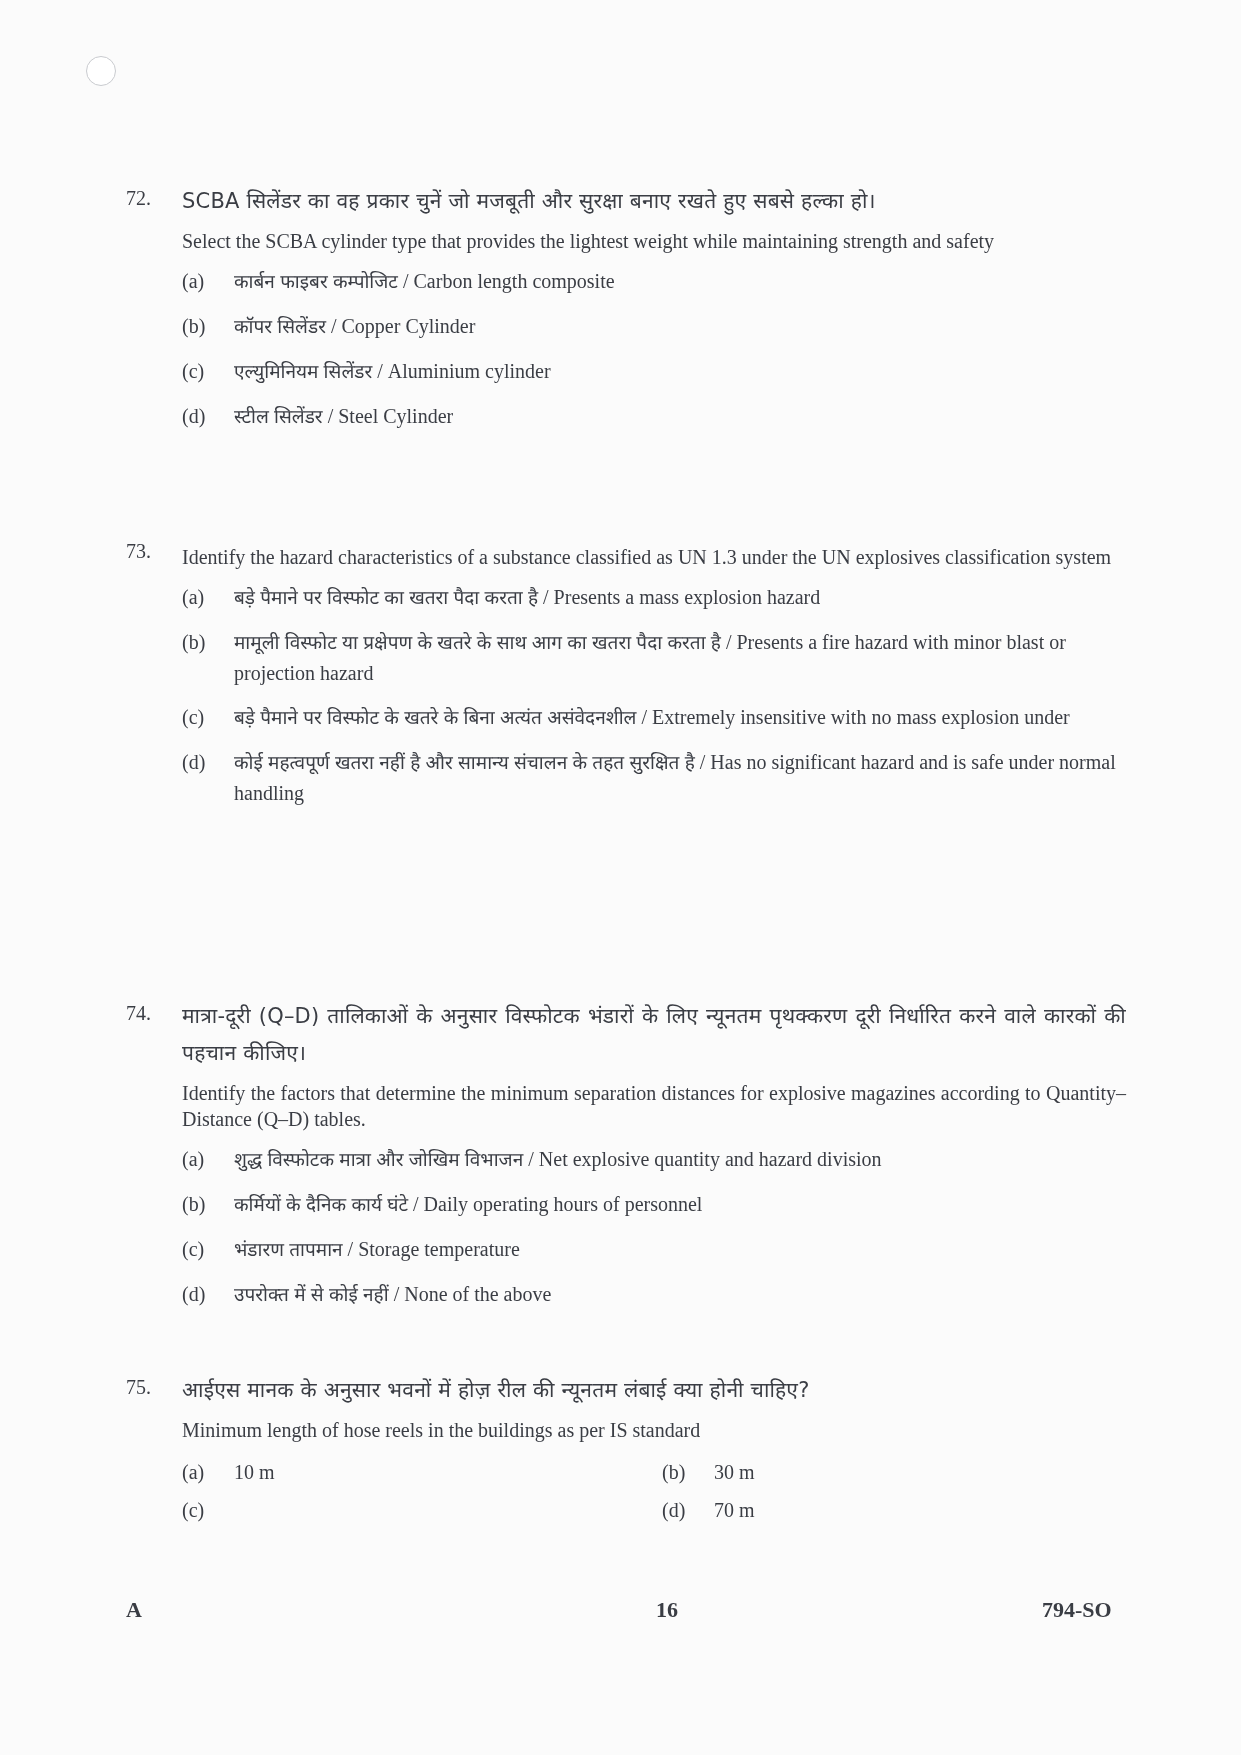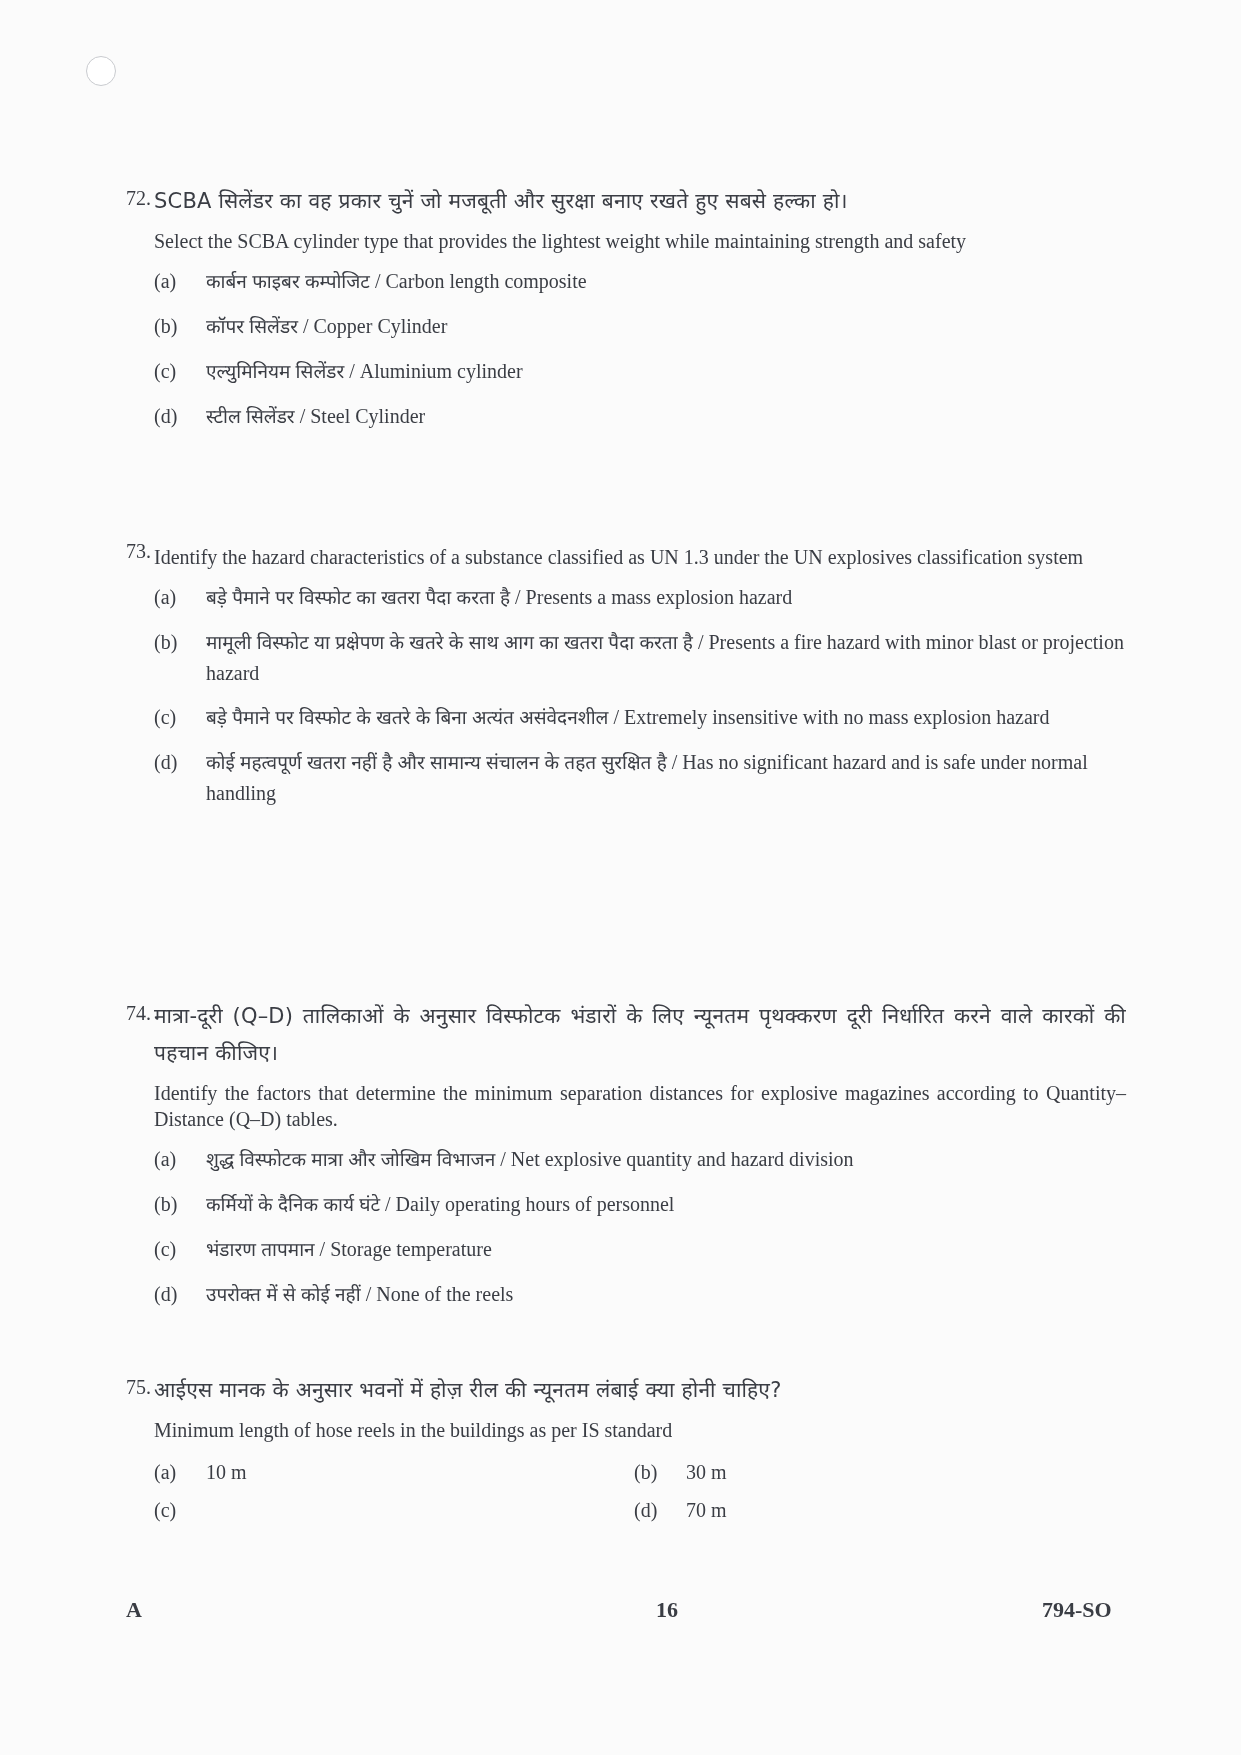--- a/index.html
+++ b/index.html
@@ -11,21 +11,21 @@
       font-family: "DejaVu Serif", "Liberation Serif", serif;
       color: #3a3d44;
     }
     .punch-hole {
       position: absolute; left: 86px; top: 56px;
       width: 28px; height: 28px; border-radius: 50%;
       border: 1.5px solid #c9cbcf; background: #fff;
     }
     .question { position: absolute; left: 126px; width: 1000px; }
     .q-num { position: absolute; left: 0; top: 0; font-size: 20px; font-family: "Liberation Serif", serif; }
-    .q-body { margin-left: 28px; }
+    .q-body { margin-left: 56px; }
     .hi { font-size: 21px; line-height: 37px; font-family: "DejaVu Sans", sans-serif; letter-spacing: 0.2px; text-align: justify; }
     .en { font-size: 20px; line-height: 26px; font-family: Liberation Serif, serif; text-align: justify; margin-top: 8px; }
     .options { margin-top: 12px; }
     .opt { display: flex; font-size: 20px; line-height: 30px; margin-bottom: 14px; font-family: "Liberation Serif", serif; }
     .opt .lbl { width: 52px; flex: none; }
     .opt .txt { flex: 1; }
     .opt .txt .hi-inline { font-family: Liberation Sans, sans-serif; font-size: 19px; }
     .grid-opts { display: grid; grid-template-columns: 480px 300px; row-gap: 8px; margin-top: 14px; }
     .grid-opts .opt { margin-bottom: 0; }
     .footer { position: absolute; top: 1597px; font-family: "Liberation Serif", serif; font-weight: bold; font-size: 22px; color: #3a3d44; }
@@ -69,21 +69,21 @@
       <div class="opt">
           <span class="lbl">(a)</span>
           <span class="txt"><span class="hi-inline">बड़े पैमाने पर विस्फोट का खतरा पैदा करता है</span><span> / </span><span>Presents a mass explosion hazard</span></span>
         </div>
       <div class="opt">
           <span class="lbl">(b)</span>
           <span class="txt"><span class="hi-inline">मामूली विस्फोट या प्रक्षेपण के खतरे के साथ आग का खतरा पैदा करता है</span><span> / </span><span>Presents a fire hazard with minor blast or projection hazard</span></span>
         </div>
       <div class="opt">
           <span class="lbl">(c)</span>
-          <span class="txt"><span class="hi-inline">बड़े पैमाने पर विस्फोट के खतरे के बिना अत्यंत असंवेदनशील</span><span> / </span><span>Extremely insensitive with no mass explosion hazard</span></span>
+          <span class="txt"><span class="hi-inline">बड़े पैमाने पर विस्फोट के खतरे के बिना अत्यंत असंवेदनशील</span><span> / </span><span>Extremely insensitive with no mass explosion under</span></span>
         </div>
       <div class="opt">
           <span class="lbl">(d)</span>
           <span class="txt"><span class="hi-inline">कोई महत्वपूर्ण खतरा नहीं है और सामान्य संचालन के तहत सुरक्षित है</span><span> / </span><span>Has no significant hazard and is safe under normal handling</span></span>
         </div>
     </div>
   </div>
 </div>
 
 <div class="question" style="top:998px">
@@ -99,21 +99,21 @@
       <div class="opt">
           <span class="lbl">(b)</span>
           <span class="txt"><span class="hi-inline">कर्मियों के दैनिक कार्य घंटे</span><span> / </span><span>Daily operating hours of personnel</span></span>
         </div>
       <div class="opt">
           <span class="lbl">(c)</span>
           <span class="txt"><span class="hi-inline">भंडारण तापमान</span><span> / </span><span>Storage temperature</span></span>
         </div>
       <div class="opt">
           <span class="lbl">(d)</span>
-          <span class="txt"><span class="hi-inline">उपरोक्त में से कोई नहीं</span><span> / </span><span>None of the reels</span></span>
+          <span class="txt"><span class="hi-inline">उपरोक्त में से कोई नहीं</span><span> / </span><span>None of the above</span></span>
         </div>
     </div>
   </div>
 </div>
 
 <div class="question" style="top:1372px">
   <div class="q-num" style="top:4px">75.</div>
   <div class="q-body">
     <div class="hi">आईएस मानक के अनुसार भवनों में होज़ रील की न्यूनतम लंबाई क्या होनी चाहिए?</div>
     <div class="en">Minimum length of hose reels in the buildings as per IS standard</div>

